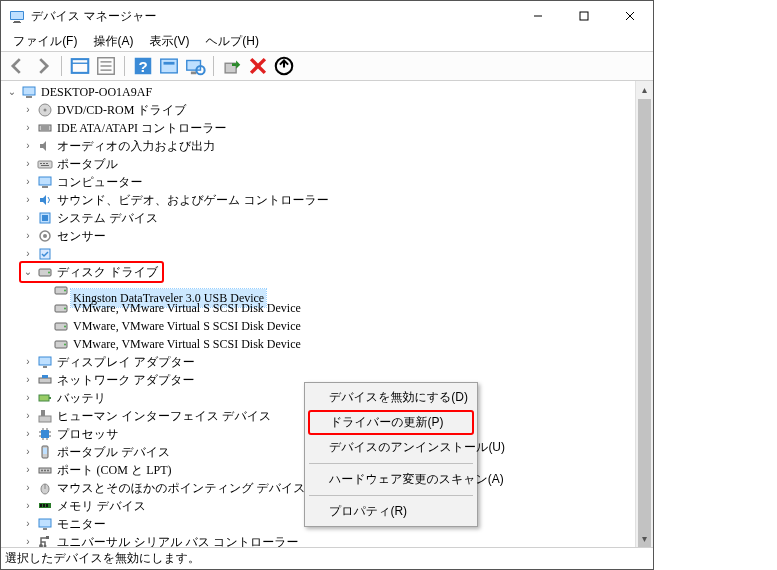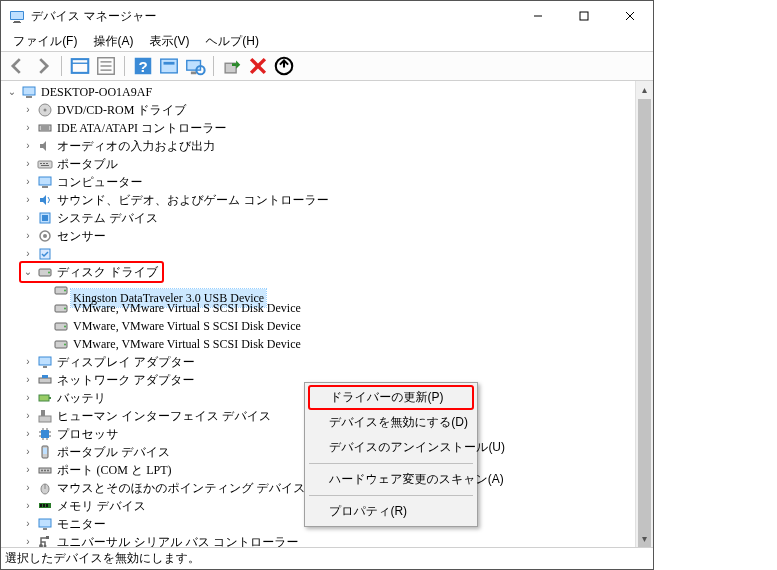--- a/index.html
+++ b/index.html
@@ -580,22 +580,22 @@
 
     </div>
 
     <div class="vscroll">
       <div class="scroll-arrow" style="top:0">▴</div>
       <div class="scroll-thumb"></div>
       <div class="scroll-arrow" style="bottom:0">▾</div>
     </div>
 
     <div class="ctxmenu">
+      <div class="ctx-item">デバイスを無効にする(D)</div>
       <div class="ctx-item ctx-red">ドライバーの更新(P)</div>
-      <div class="ctx-item">デバイスを無効にする(D)</div>
       <div class="ctx-item">デバイスのアンインストール(U)</div>
       <div class="ctx-sep"></div>
       <div class="ctx-item">ハードウェア変更のスキャン(A)</div>
       <div class="ctx-sep"></div>
       <div class="ctx-item">プロパティ(R)</div>
     </div>
   </div>
 
   <div class="statusbar">
     <span>選択したデバイスを無効にします。</span>

